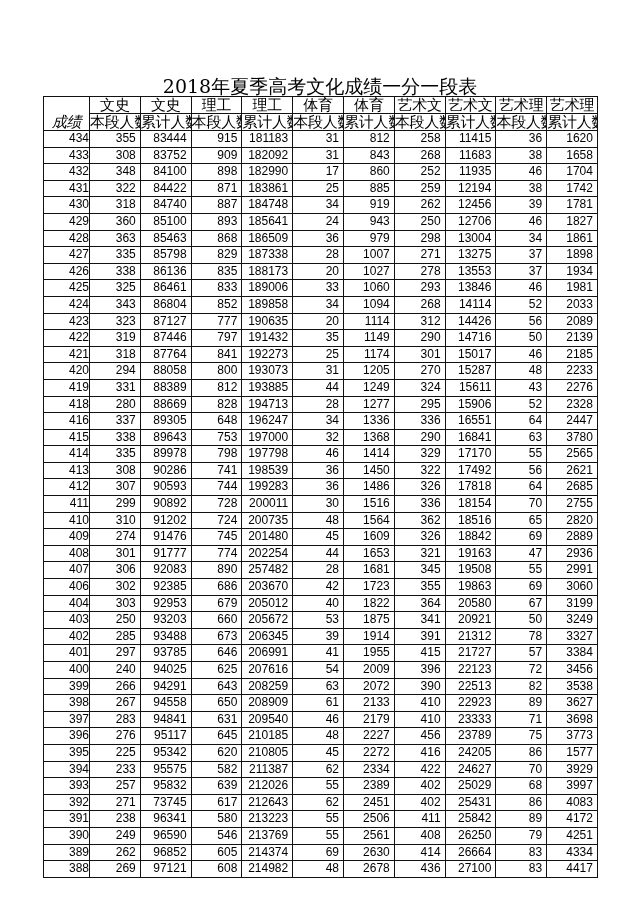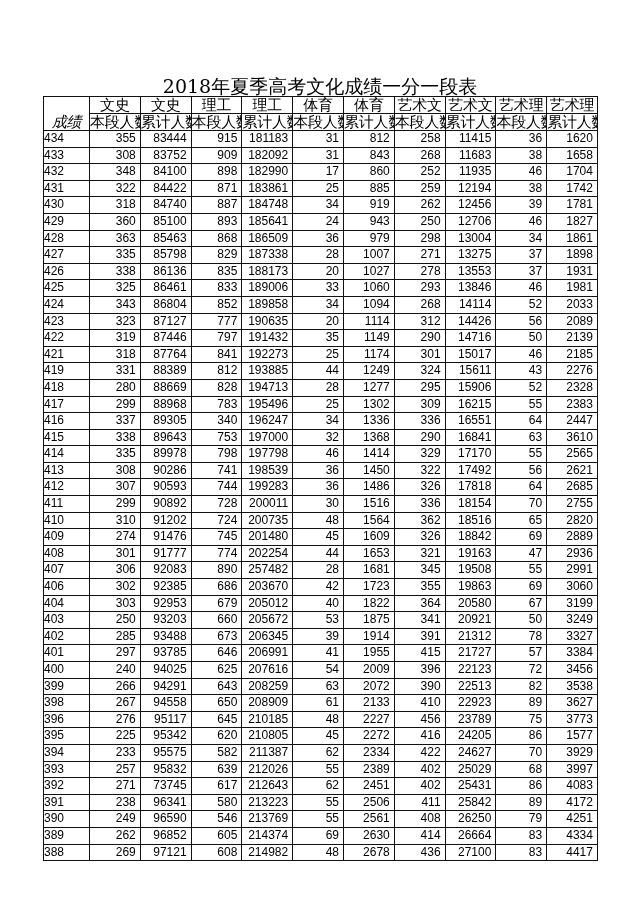--- a/index.html
+++ b/index.html
@@ -72,21 +72,21 @@
     border-top: none;
     font-style: italic;
   }
   #score-table tbody td {
     text-align: right;
     padding-right: 4px;
     font-size: 12px;
     font-family: "Liberation Sans", "DejaVu Sans", sans-serif;
   }
   #score-table tbody td.col-score {
-    text-align: left;
+    text-align: right;
     padding-right: 0;
   }
 </style>
 </head>
 <body>
 
 <div id="page">
 
   <div id="doc-title">2018年夏季高考文化成绩一分一段表</div>
 
@@ -241,21 +241,21 @@
           <td class="col-score">426</td>
           <td>338</td>
           <td>86136</td>
           <td>835</td>
           <td>188173</td>
           <td>20</td>
           <td>1027</td>
           <td>278</td>
           <td>13553</td>
           <td>37</td>
-          <td>1931</td>
+          <td>1934</td>
         </tr>
         <tr>
           <td class="col-score">425</td>
           <td>325</td>
           <td>86461</td>
           <td>833</td>
           <td>189006</td>
           <td>33</td>
           <td>1060</td>
           <td>293</td>
@@ -309,20 +309,33 @@
           <td>841</td>
           <td>192273</td>
           <td>25</td>
           <td>1174</td>
           <td>301</td>
           <td>15017</td>
           <td>46</td>
           <td>2185</td>
         </tr>
         <tr>
+          <td class="col-score">420</td>
+          <td>294</td>
+          <td>88058</td>
+          <td>800</td>
+          <td>193073</td>
+          <td>31</td>
+          <td>1205</td>
+          <td>270</td>
+          <td>15287</td>
+          <td>48</td>
+          <td>2233</td>
+        </tr>
+        <tr>
           <td class="col-score">419</td>
           <td>331</td>
           <td>88389</td>
           <td>812</td>
           <td>193885</td>
           <td>44</td>
           <td>1249</td>
           <td>324</td>
           <td>15611</td>
           <td>43</td>
@@ -335,57 +348,44 @@
           <td>828</td>
           <td>194713</td>
           <td>28</td>
           <td>1277</td>
           <td>295</td>
           <td>15906</td>
           <td>52</td>
           <td>2328</td>
         </tr>
         <tr>
-          <td class="col-score">417</td>
-          <td>299</td>
-          <td>88968</td>
-          <td>783</td>
-          <td>195496</td>
-          <td>25</td>
-          <td>1302</td>
-          <td>309</td>
-          <td>16215</td>
-          <td>55</td>
-          <td>2383</td>
-        </tr>
-        <tr>
           <td class="col-score">416</td>
           <td>337</td>
           <td>89305</td>
-          <td>340</td>
+          <td>648</td>
           <td>196247</td>
           <td>34</td>
           <td>1336</td>
           <td>336</td>
           <td>16551</td>
           <td>64</td>
           <td>2447</td>
         </tr>
         <tr>
           <td class="col-score">415</td>
           <td>338</td>
           <td>89643</td>
           <td>753</td>
           <td>197000</td>
           <td>32</td>
           <td>1368</td>
           <td>290</td>
           <td>16841</td>
           <td>63</td>
-          <td>3610</td>
+          <td>3780</td>
         </tr>
         <tr>
           <td class="col-score">414</td>
           <td>335</td>
           <td>89978</td>
           <td>798</td>
           <td>197798</td>
           <td>46</td>
           <td>1414</td>
           <td>329</td>
@@ -582,20 +582,33 @@
           <td>650</td>
           <td>208909</td>
           <td>61</td>
           <td>2133</td>
           <td>410</td>
           <td>22923</td>
           <td>89</td>
           <td>3627</td>
         </tr>
         <tr>
+          <td class="col-score">397</td>
+          <td>283</td>
+          <td>94841</td>
+          <td>631</td>
+          <td>209540</td>
+          <td>46</td>
+          <td>2179</td>
+          <td>410</td>
+          <td>23333</td>
+          <td>71</td>
+          <td>3698</td>
+        </tr>
+        <tr>
           <td class="col-score">396</td>
           <td>276</td>
           <td>95117</td>
           <td>645</td>
           <td>210185</td>
           <td>48</td>
           <td>2227</td>
           <td>456</td>
           <td>23789</td>
           <td>75</td>

